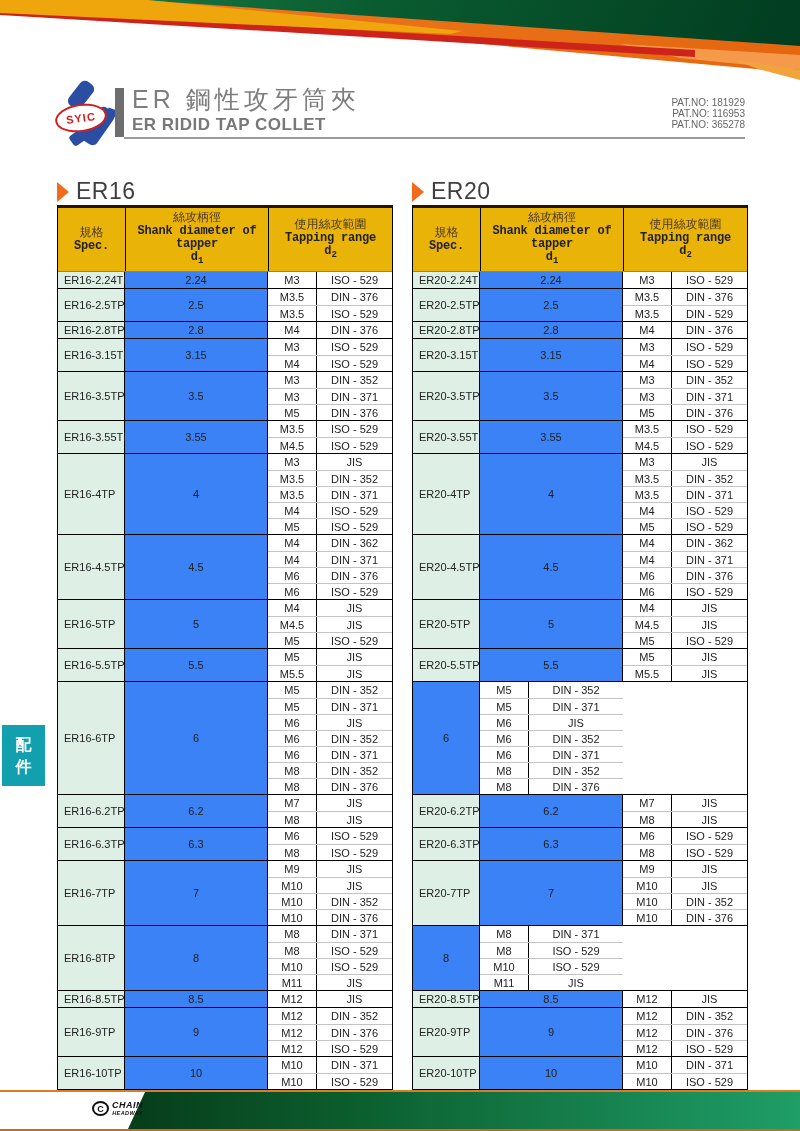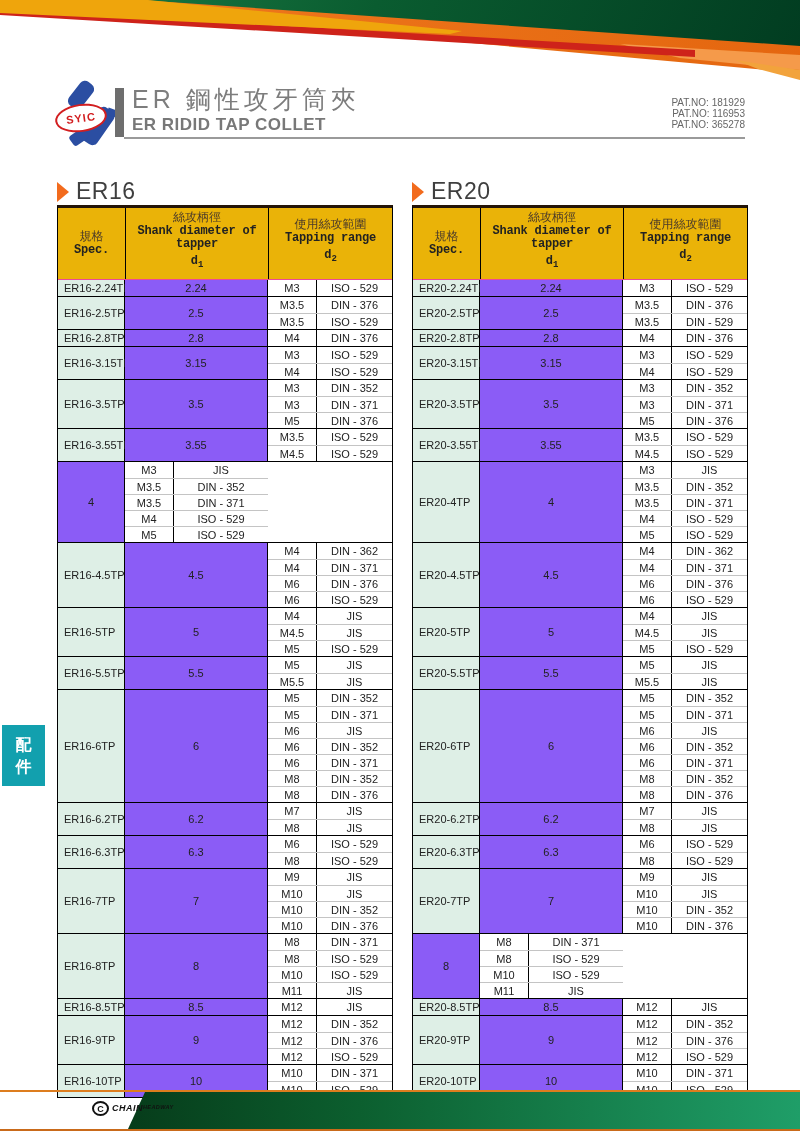--- a/index.html
+++ b/index.html
@@ -42,48 +42,48 @@
   .section-title { position:absolute; display:flex; align-items:center; gap:7px; }
   .tri { width:0; height:0; border-left:12px solid #F26B1D; border-top:10px solid transparent; border-bottom:10px solid transparent; }
   .section-title span { font-size:23px; color:#3F3F3F; font-weight:500; letter-spacing:0.5px; }
   
   .tap-table { position:absolute; width:336px; border:1px solid #000; border-top:3px solid #241407; background:#fff; }
   .thead { display:grid; grid-template-columns:67px 143px 1fr; background:#eab308; border-bottom:1px solid #ec4899;font-family:Liberation Mono, monospace; }
   .thead .hc { padding:3px 1px; text-align:center; display:flex; flex-direction:column; justify-content:center; }
   .thead .hc + .hc { border-left:1px solid #000; }
   .h-zh { font-size:12px; color:#4A3A2A; line-height:14px; }
   .h-en { font-size:12px; font-weight:bold; color:#222; line-height:13px; letter-spacing:-0.2px; }
-  .h-d  { font-size:12px; font-weight:bold; color:#222; line-height:21px; }
+  .h-d  { font-size:12px; font-weight:bold; color:#222; line-height:13px; }
   .h-d sub { font-size:9px; }
   .grow { display:grid; grid-template-columns:67px 143px 1fr; }
   .grow + .grow { border-top:1px solid #000; }
   .c-spec { background:#DEEFE6; border-right:1px solid #000; display:flex; align-items:center;
             padding-left:6px; font-size:11px; white-space:nowrap; }
-  .c-shank{ background:#8b5cf6; border-right:1px solid #000; display:flex; align-items:center; justify-content:center; font-size:11px; }
+  .c-shank{ background:#3b82f6; border-right:1px solid #000; display:flex; align-items:center; justify-content:center; font-size:11px; }
   .c-tap  { display:flex; flex-direction:column; justify-content:center;text-align:center; }
   .srow   { display:grid; grid-template-columns:48px 1fr; min-height:16px; }
   .srow + .srow { border-top:1px solid #C4C4C4; }
   .srow .m, .srow .std { display:flex; align-items:center; justify-content:center; font-size:11px; line-height:12px; padding:1px 0; }
   .srow .std { border-left:1px solid #000; }
   
   .side-tab { position:absolute; left:2px; top:725px; width:43px; height:61px; background:#12A0AE;
               display:flex; flex-direction:column; align-items:center; justify-content:center; gap:4px; }
   .side-tab span { color:#fff; font-size:16px; font-weight:bold; line-height:18px; }
   
   .footer { position:absolute; left:0; top:1085px; width:800px; height:46px; }
   .f-orange-top { position:absolute; left:0; top:5px; width:800px; height:2px; background:#DD7D1E; }
   .f-green { position:absolute; left:0; top:7px; width:800px; height:37px;
              background:linear-gradient(90deg,#03290F 0%,#0C5F2F 45%,#1F9E68 100%);
              clip-path:polygon(145px 0, 800px 0, 800px 37px, 128px 37px); }
   .f-orange-bot { position:absolute; left:0; top:44px; width:800px; height:2px; background:#C96A1A; }
   .f-page { position:absolute; left:50px; top:20px; font-size:13px; color:#555; letter-spacing:1px;margin-top:40px; }
   .f-brand { position:absolute; left:92px; top:16px; display:flex; align-items:center; gap:3px; }
   .f-brand .cc { width:17px; height:15px; border:2px solid #111; border-radius:50%;
                  display:flex; align-items:center; justify-content:center; font-size:9px; font-weight:bold; color:#111; }
-  .f-brand .bt { display:flex; flex-direction:row; }
+  .f-brand .bt { display:flex; flex-direction:column;text-align:center; }
   .f-brand .bt .l1 { font-size:9px; font-weight:bold; color:#111; line-height:9px; letter-spacing:0.5px; font-style:italic; }
   .f-brand .bt .l2 { font-size:5.5px; font-weight:bold; color:#111; line-height:6px; letter-spacing:0.4px; font-style:italic; }
 </style>
 </head>
 <body>
 
 <div class="banner">
   <div class="layer ly-green"></div>
   <div class="layer ly-orange"></div>
   <div class="layer ly-lorange"></div>
@@ -213,20 +213,21 @@
           <div class="m">M3.5</div>
           <div class="std">ISO - 529</div>
         </div>
         <div class="srow">
           <div class="m">M4.5</div>
           <div class="std">ISO - 529</div>
         </div>
       </div>
     </div>
     <div class="grow">
+      <div class="c-spec">ER16-4TP</div>
       <div class="c-shank">4</div>
       <div class="c-tap">
         <div class="srow">
           <div class="m">M3</div>
           <div class="std">JIS</div>
         </div>
         <div class="srow">
           <div class="m">M3.5</div>
           <div class="std">DIN - 352</div>
         </div>
@@ -618,21 +619,20 @@
           <div class="m">M5</div>
           <div class="std">JIS</div>
         </div>
         <div class="srow">
           <div class="m">M5.5</div>
           <div class="std">JIS</div>
         </div>
       </div>
     </div>
     <div class="grow">
-      <div class="c-spec">ER20-6TP</div>
       <div class="c-shank">6</div>
       <div class="c-tap">
         <div class="srow">
           <div class="m">M5</div>
           <div class="std">DIN - 352</div>
         </div>
         <div class="srow">
           <div class="m">M5</div>
           <div class="std">DIN - 371</div>
         </div>

